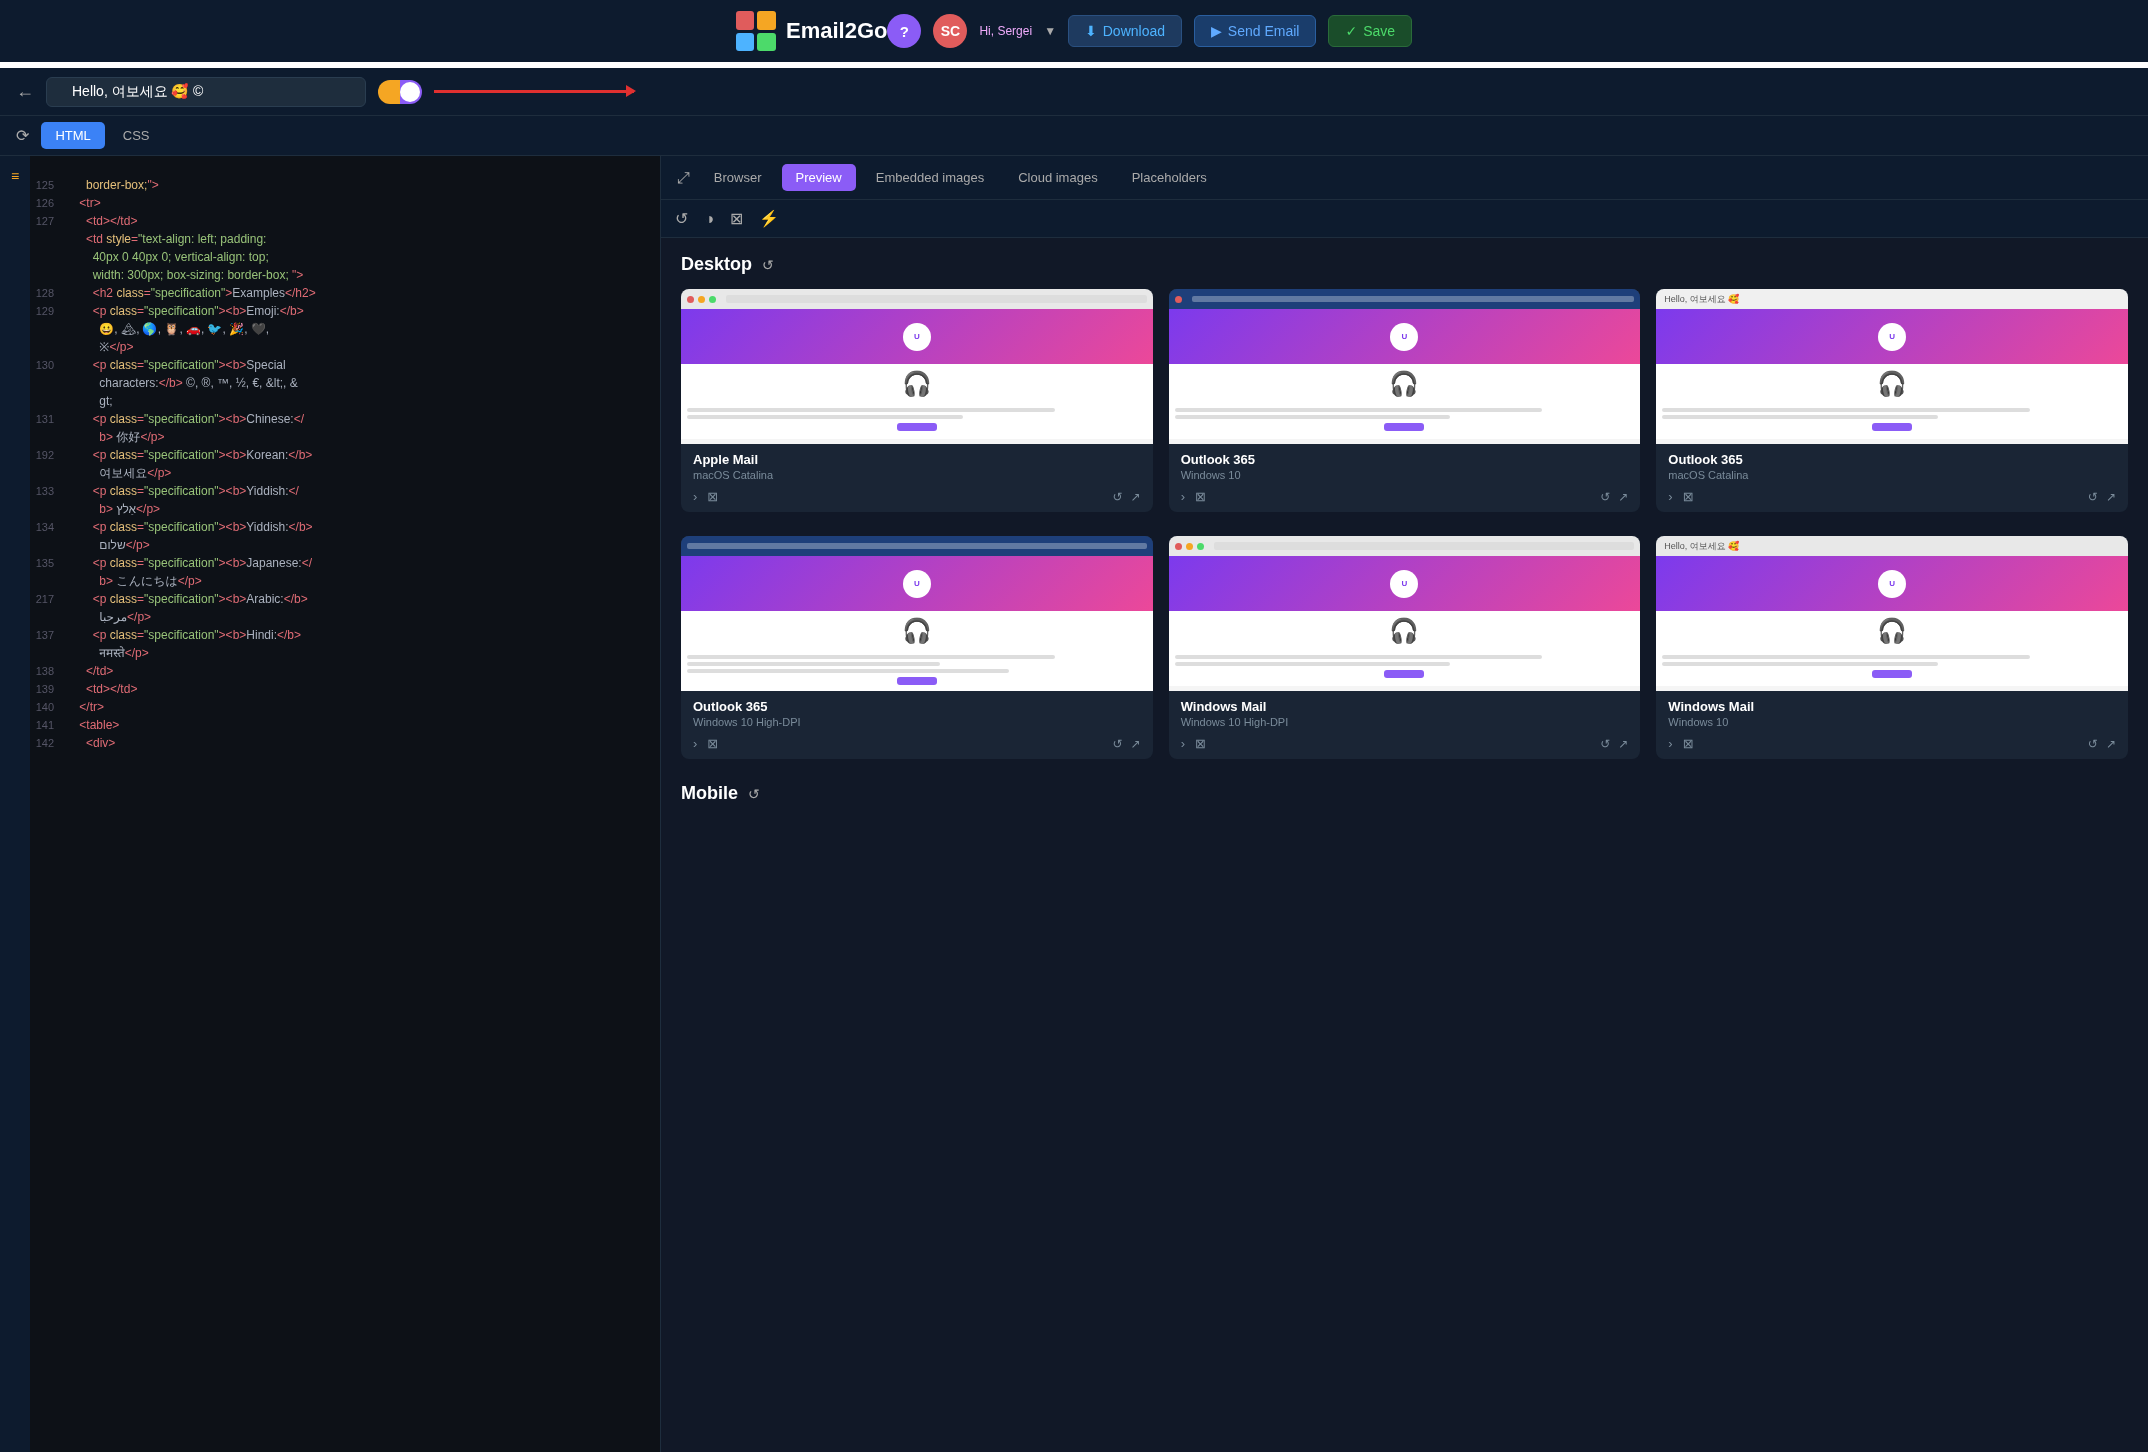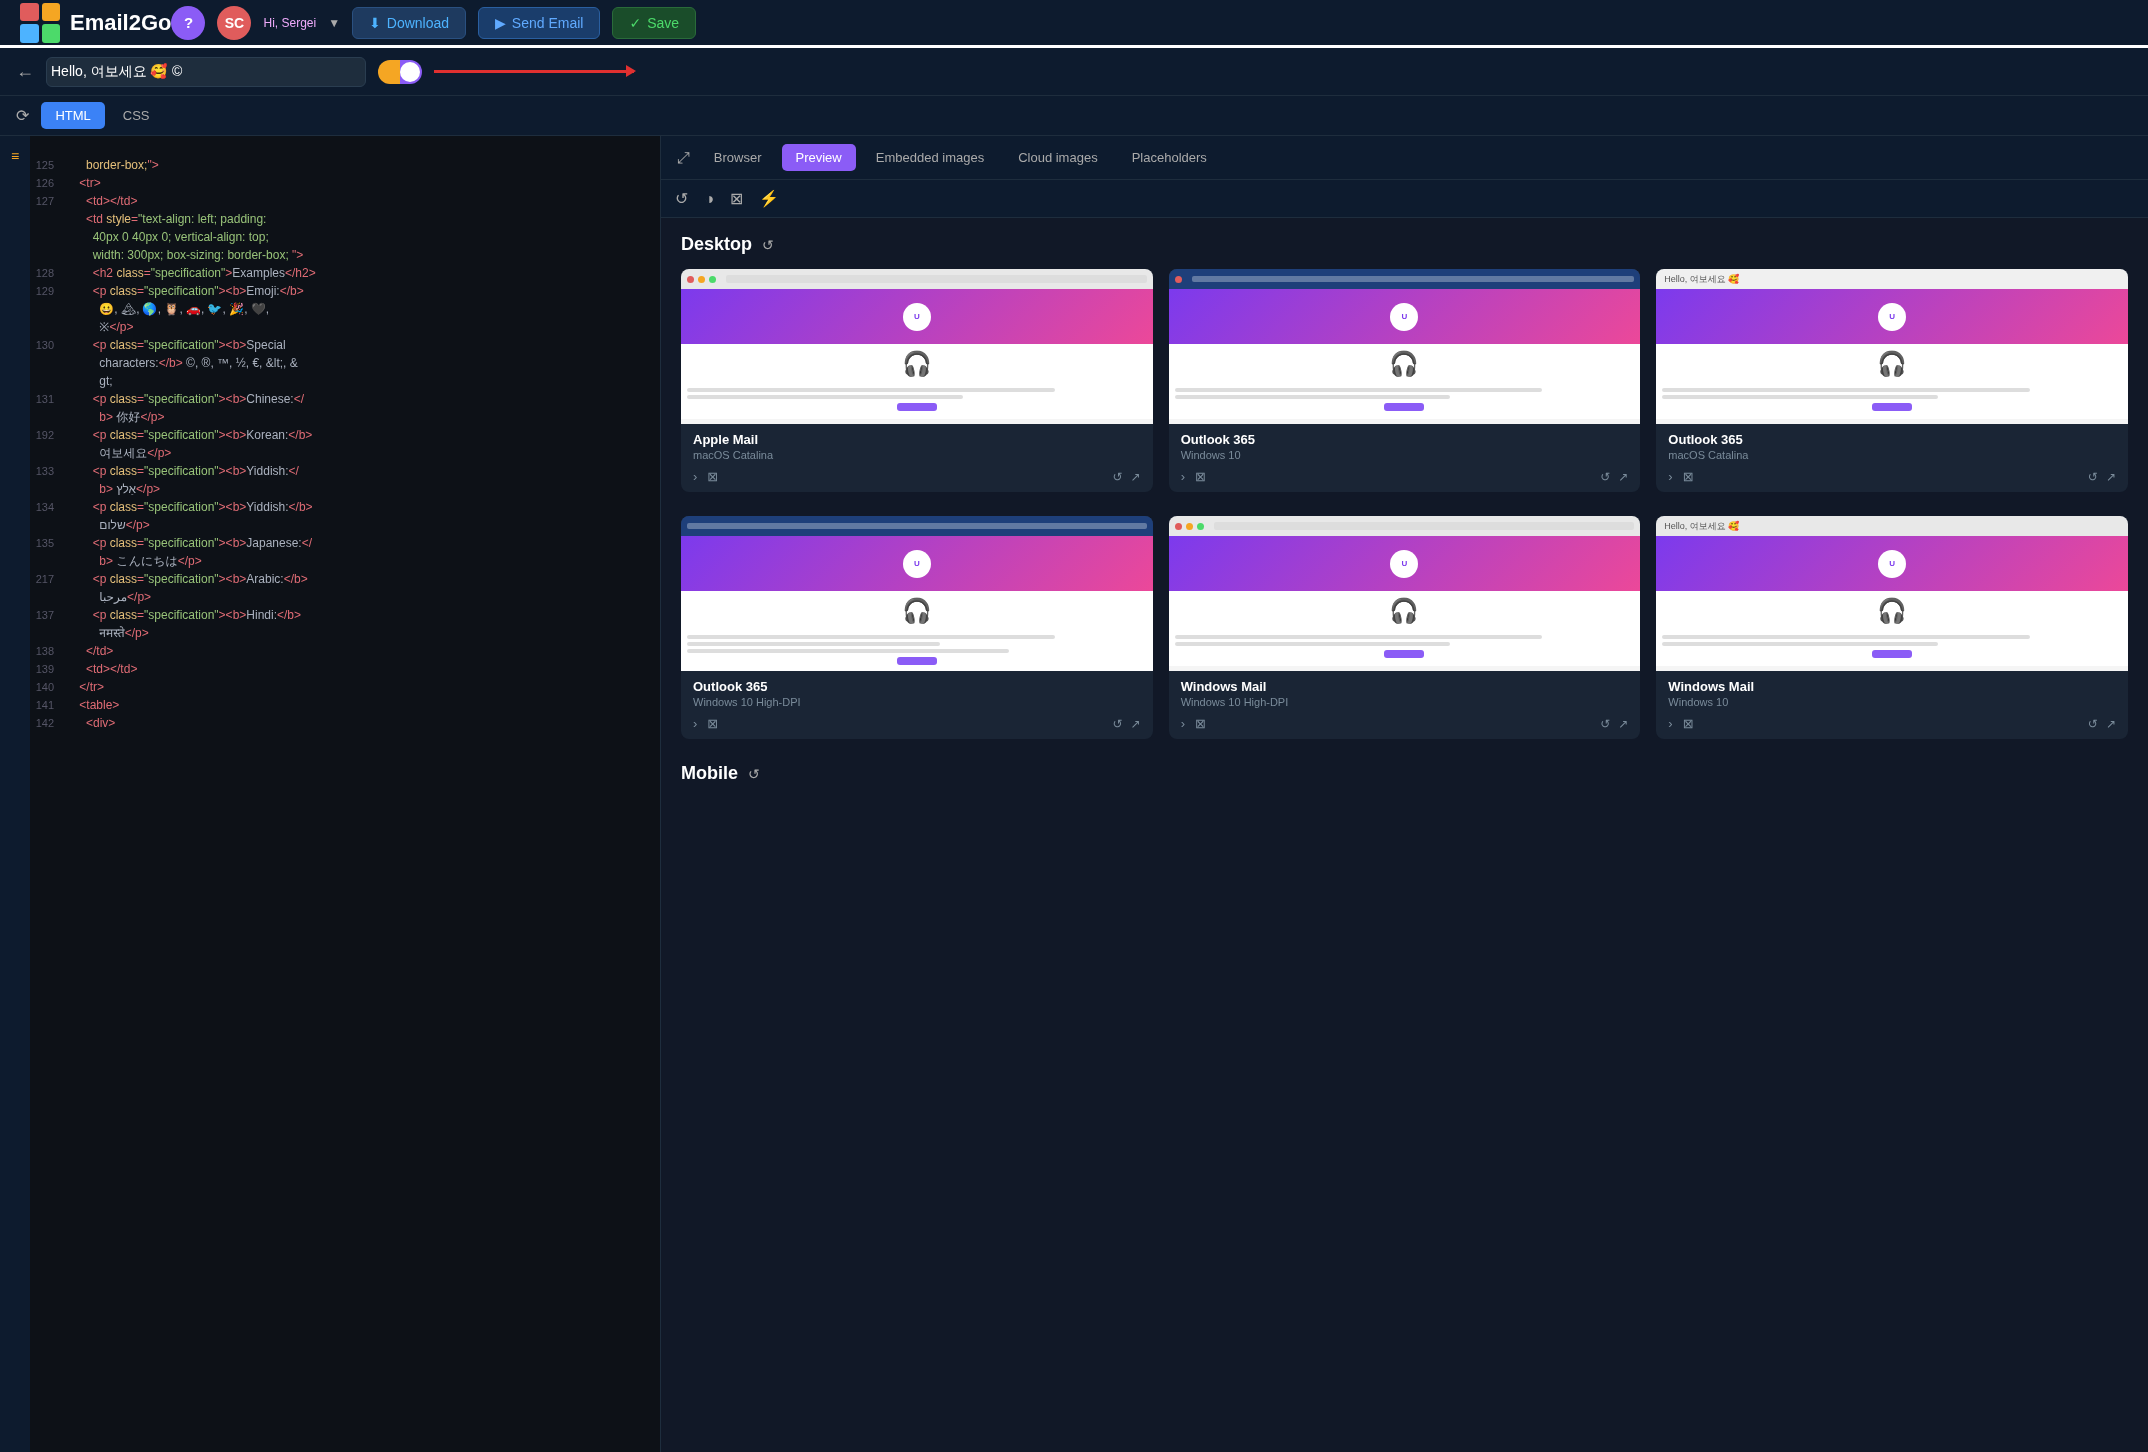--- a/index.html
+++ b/index.html
@@ -1,22 +1,22 @@
 <!DOCTYPE html>
 <html><head>
   <meta charset="utf-8">
   <style>
     * { box-sizing: border-box; margin: 0; padding: 0; }
     body { font-family: -apple-system, BlinkMacSystemFont, 'Segoe UI', sans-serif; background: #0d1117; color: #fff; height: 100vh; overflow: hidden; }
 
     
     .top-nav {
-      display: flex; align-items: center; justify-content: flex-start;
-      background: #0d1b2e; height: 48px; padding: 0 20px;
-      border-bottom: 3px solid #ffffff;
+      display: flex; align-items: center; justify-content: center;
+      background: #0d1b2e; height: 68px; padding: 0 20px;
+      border-bottom: 6px solid #ffffff;
     }
     .logo-area { display: flex; align-items: center; gap: 10px; }
     .logo-grid {
       width: 40px; height: 40px;
       display: grid; grid-template-columns: 1fr 1fr; gap: 3px;
     }
     .logo-cell { border-radius: 3px; }
     .logo-title { font-size: 22px; font-weight: 700; color: #fff; }
     .nav-right { display: flex; align-items: center; gap: 12px; }
     .help-btn {
@@ -47,21 +47,21 @@
     }
 
     
     .subject-bar {
       background: #0d1b2e; height: 48px; display: flex; align-items: center;
       padding: 0 16px; gap: 12px; border-bottom: 1px solid #1e2d3d;
     }
     .back-btn { color: #aaa; font-size: 18px; cursor: pointer; background: none; border: none; }
     .subject-input {
       background: #1e2d3d; border: 1px solid #2a3d50; border-radius: 6px;
-      color: #fff; font-size: 14px; padding: 6px 4px; width: 320px;
+      color: #fff; font-size: 14px; padding: 6px 25px; width: 320px;
     }
     .arrow-indicator {
       display: flex; align-items: center; gap: 8px;
     }
     .red-arrow {
       width: 200px; height: 3px; background: #e03030; position: relative;
     }
     .red-arrow::after {
       content: ''; position: absolute; right: -8px; top: -5px;
       border: 6px solid transparent; border-left: 10px solid #e03030;

